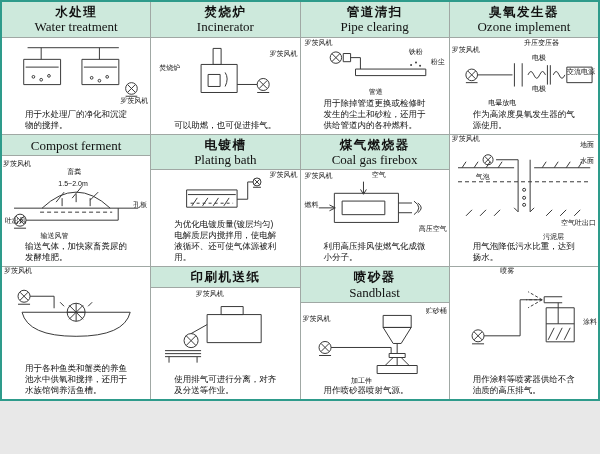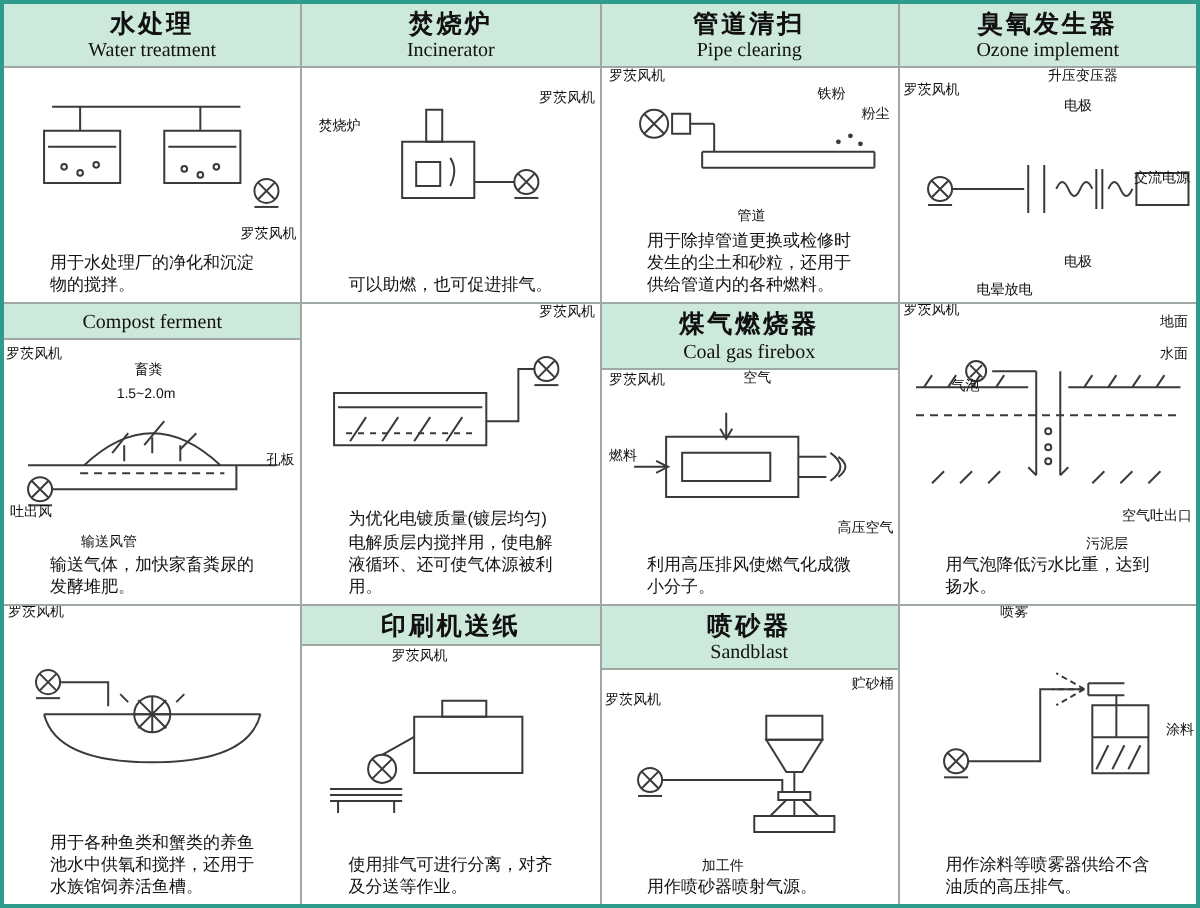--- a/index.html
+++ b/index.html
@@ -1,25 +1,25 @@
 <!DOCTYPE html>
 <html><head>
 <meta charset="utf-8">
 <style>
   html,body{margin:0;padding:0;background:#e8e8e8;}
   .board{
-    width:600px;height:454px;box-sizing:border-box;margin:0 auto;
+    width:600px;height:401px;box-sizing:border-box;margin:0 auto;
     border:2px solid #2e9b8b;background:#a0a8a4;
     display:grid;grid-template-columns:repeat(4,1fr);grid-template-rows:repeat(3,1fr);gap:1px;
     font-family:"Liberation Sans",sans-serif;color:#111;
   }
   .cell{background:#fff;display:flex;flex-direction:column;overflow:hidden;}
   .hdr{background:#cde9dc;text-align:center;padding:3px 0 2px;border-bottom:1px solid #a0a8a4;}
   .t{font-size:12.5px;font-weight:bold;letter-spacing:1.5px;line-height:1.15;}
-  .s{font-family:"Liberation Serif",serif;font-size:10px;line-height:1.1;margin-top:1px;}
+  .s{font-family:"Liberation Serif",serif;font-size:13px;line-height:1.1;margin-top:1px;}
   .dia{position:relative;flex:1;min-height:0;}
   .dia svg{position:absolute;inset:0;width:100%;height:100%;}
   .dia svg *{stroke:#3a3a3a;stroke-width:1;fill:none;vector-effect:non-scaling-stroke;}
   .dia svg .dot{fill:#3a3a3a;stroke:none;}
   .lb{position:absolute;font-size:7px;line-height:1;white-space:nowrap;color:#111;}
   .desc{font-size:8.5px;line-height:1.3;padding:1px 23px 3px;}
 </style>
 </head>
 <body>
 
@@ -115,20 +115,21 @@
         <path d="M104 38 q3 -7 6 0 q3 7 6 0"></path>
         <rect x="118" y="30" width="26" height="16"></rect>
       </svg>
       <span class="lb" style="left:2px;top:8px">罗茨风机</span>
       <span class="lb" style="left:50%;top:1px">升压变压器</span>
       <span class="lb" style="right:52px;top:16px">电极</span>
       <span class="lb" style="right:3px;top:44%">交流电源</span>
       <span class="lb" style="right:52px;bottom:16px">电极</span>
       <span class="lb" style="left:26%;bottom:2px">电晕放电</span>
     </div>
+    <div class="desc">作为高浓度臭氧发生器的气源使用。</div>
   </div>
 
   <div class="cell">
     <div class="hdr">
       <div class="s">Compost ferment</div>
     </div>
     <div class="dia">
       <svg viewBox="0 0 148 72" preserveAspectRatio="xMidYMid meet">
         <path d="M12 46 H136"></path>
         <path d="M40 46 Q74 14 108 46"></path>
@@ -144,20 +145,24 @@
       <span class="lb" style="left:44%;top:12px">畜粪</span>
       <span class="lb" style="left:38%;top:24px">1.5~2.0m</span>
       <span class="lb" style="right:3px;top:54%">孔板</span>
       <span class="lb" style="left:3px;bottom:16px">吐出风</span>
       <span class="lb" style="left:26%;bottom:1px">输送风管</span>
     </div>
     <div class="desc">输送气体，加快家畜粪尿的发酵堆肥。</div>
   </div>
 
   <div class="cell">
+    <div class="hdr">
+      <div class="t">电镀槽</div>
+      <div class="s">Plating bath</div>
+    </div>
     <div class="dia">
       <svg viewBox="0 0 148 72" preserveAspectRatio="xMidYMid meet">
         <rect x="16" y="30" width="76" height="26"></rect>
         <path d="M18 37 H90"></path>
         <path d="M24 54 L32 42 M40 54 L48 42 M56 54 L64 42 M72 54 L80 42"></path>
         <path d="M22 50 H86" stroke-dasharray="3 3"></path>
         <path d="M92 44 H108 V18 H116"></path>
         <circle cx="122" cy="18" r="6"></circle>
           <path d="M118 14 L126 22 M126 14 L118 22"></path>
           <path d="M116 26 H128"></path>

